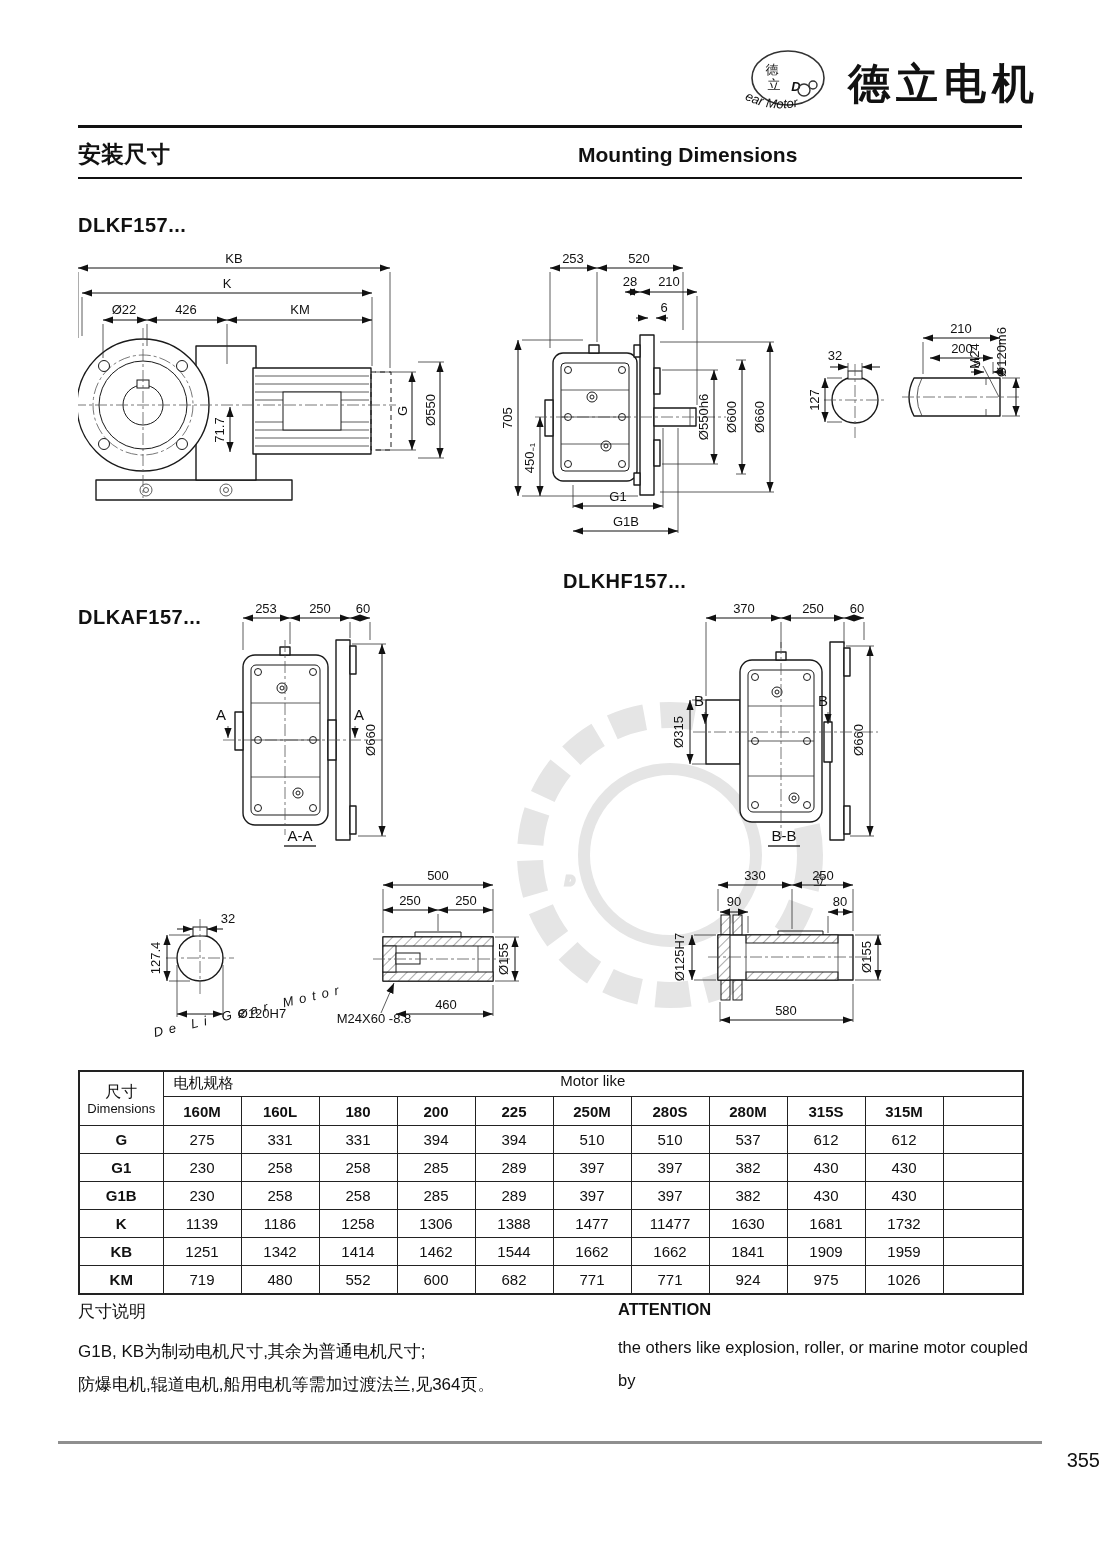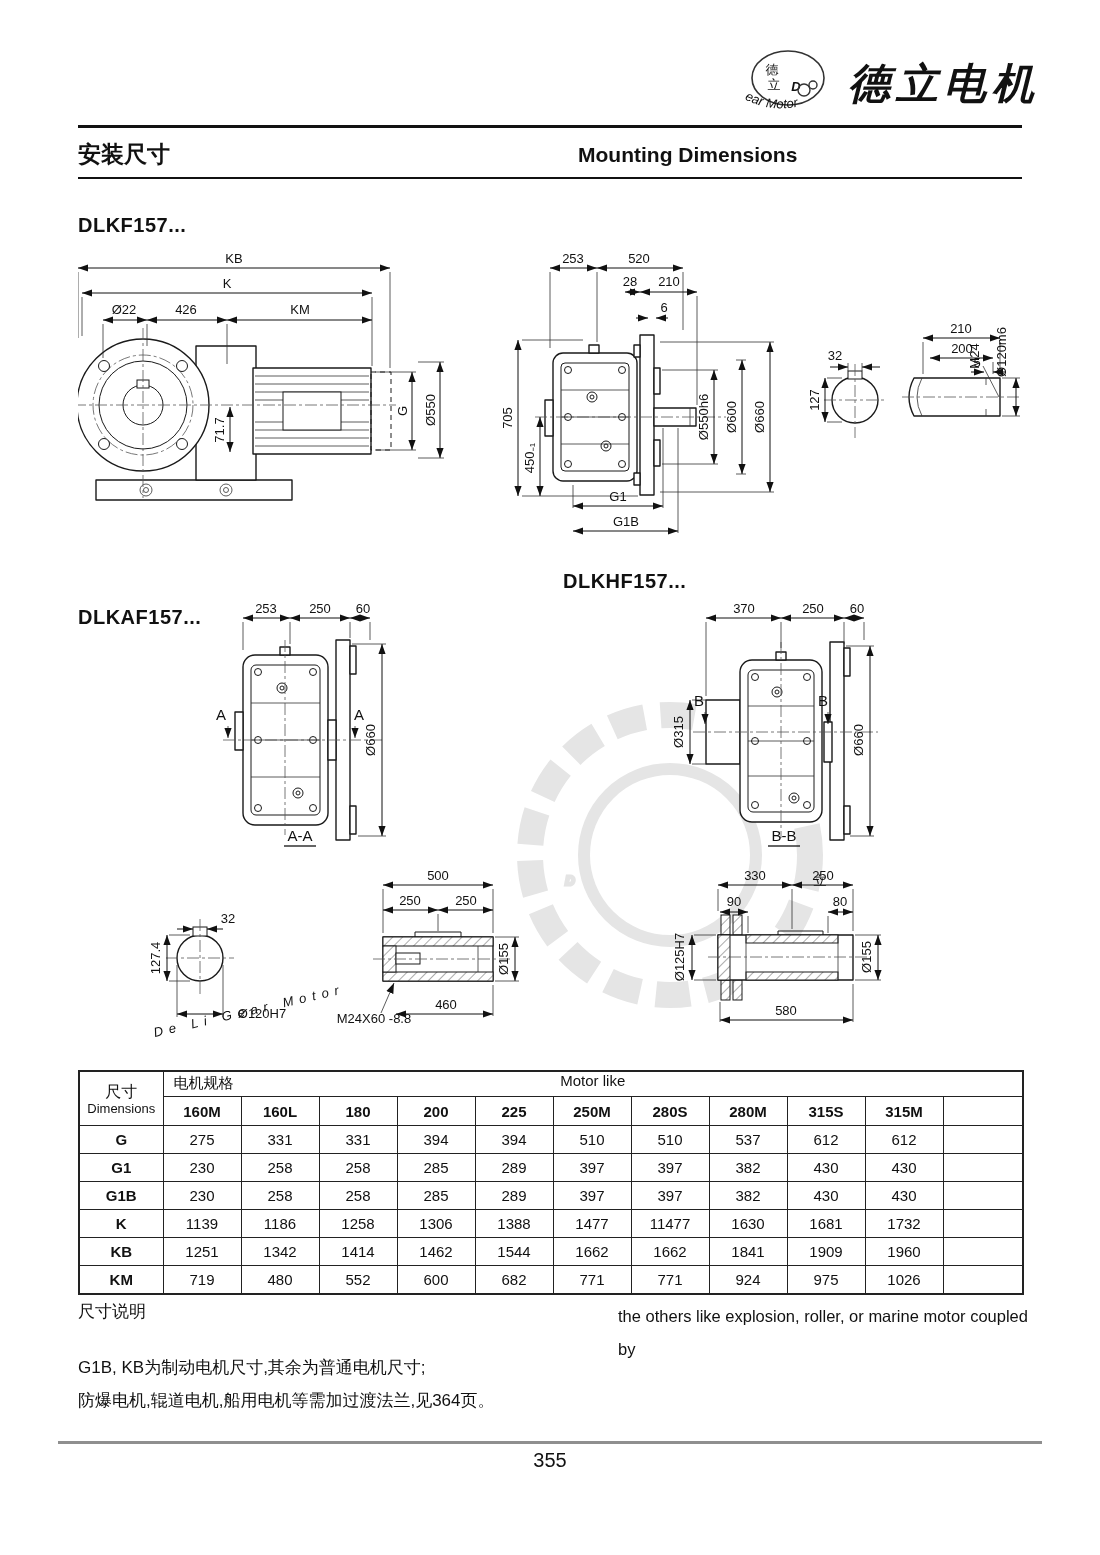--- a/index.html
+++ b/index.html
@@ -14,43 +14,43 @@
   .ol{fill:#fff;stroke:#1a1a1a;stroke-width:1.4;stroke-linejoin:round}
   .ol2{fill:none;stroke:#1a1a1a;stroke-width:1}
   .ol2f{fill:#fff;stroke:#1a1a1a;stroke-width:1}
   .thin{fill:none;stroke:#333;stroke-width:0.8}
   .cl{fill:none;stroke:#555;stroke-width:0.8;stroke-dasharray:12 3 3 3}
   .dim{fill:none;stroke:#111;stroke-width:1}
   .ext{fill:none;stroke:#333;stroke-width:0.8}
   .dsh{fill:none;stroke:#1a1a1a;stroke-width:1;stroke-dasharray:5 4}
   .title-cn{position:absolute;left:78px;top:139px;font-size:23px;font-weight:bold}
   .title-en{position:absolute;left:578px;top:143px;font-size:21px;font-weight:bold}
-  .brand{position:absolute;left:848px;top:56px;font-size:42px;font-weight:bold;font-style:italic;
+  .brand{position:absolute;left:848px;top:56px;font-size:42px;font-weight:bold;
          font-family:"Liberation Serif",serif;letter-spacing:6px;white-space:nowrap}
   .model-h{position:absolute;font-size:20px;font-weight:bold;letter-spacing:0.5px}
   .dim-table{position:absolute;left:78px;top:1070px;border-collapse:collapse;table-layout:fixed;
              width:944px;background:transparent}
   .dim-table th,.dim-table td{border:1px solid #222;text-align:center;vertical-align:middle;
              padding:0;font-size:15px;font-weight:normal}
   .dim-table{border:2px solid #222}
   .dim-table .frames th{font-weight:bold;height:28px}
   .dim-table tbody th{font-weight:bold}
   .dim-table tbody tr{height:28px}
   .c1-cn{font-size:16px;line-height:19px}
   .c1-en{font-size:13px;line-height:15px}
   .mf-cell{position:relative;height:24px}
   .mf-cn{position:absolute;left:10px;top:2px;font-size:15px}
   .mf-en{display:inline-block;font-size:15px}
   .notes-cn{position:absolute;left:78px;top:1300px;width:480px;font-size:17px}
   .notes-en{position:absolute;left:618px;top:1300px;width:420px;font-size:16.5px}
-  .note-title{font-weight:normal;margin-bottom:28px}
+  .note-title{font-weight:normal;margin-bottom:12px}
   .notes-en .note-title{font-weight:bold}
   .note-line{line-height:33px}
   .footer-rule{position:absolute;left:58px;top:1441px;width:984px;height:2.5px;background:#8f8f8f}
-  .page-num{position:absolute;left:0;top:1449px;width:1100px;text-align:center;font-size:20px}
+  .page-num{position:absolute;left:0;top:1449px;width:1100px;text-align:right;font-size:20px}
 </style>
 </head>
 <body>
 
 <div class="page">
 
   <svg width="0" height="0" style="position:absolute">
     <defs>
       <marker id="ae" viewBox="0 0 10 8" refX="9.5" refY="4" markerWidth="11" markerHeight="9" orient="auto" markerUnits="userSpaceOnUse">
           <path d="M0,0.6 L9.5,4 L0,7.4 Z" fill="#111"></path>
@@ -505,21 +505,21 @@
         <th>KB</th>
         <td>1251</td>
           <td>1342</td>
         <td>1414</td>
           <td>1462</td>
         <td>1544</td>
           <td>1662</td>
         <td>1662</td>
           <td>1841</td>
         <td>1909</td>
-          <td>1960</td>
+          <td>1959</td>
         <td></td>
       </tr>
       <tr>
         <th>KM</th>
         <td>719</td>
           <td>480</td>
         <td>552</td>
           <td>600</td>
         <td>682</td>
           <td>771</td>
@@ -531,19 +531,20 @@
       </tr>
     </tbody>
   </table>
 
   <div class="notes-cn layer">
     <div class="note-title">尺寸说明</div>
     <div class="note-line">G1B, KB为制动电机尺寸,其余为普通电机尺寸;</div>
     <div class="note-line">防爆电机,辊道电机,船用电机等需加过渡法兰,见364页。</div>
   </div>
   <div class="notes-en layer">
+    <div class="note-title">ATTENTION</div>
     <div class="note-line">the others like explosion, roller, or marine motor coupled by</div>
   </div>
 
   <div class="footer-rule layer"></div>
   <div class="page-num layer">355</div>
 
 </div>
 
 </body></html>

